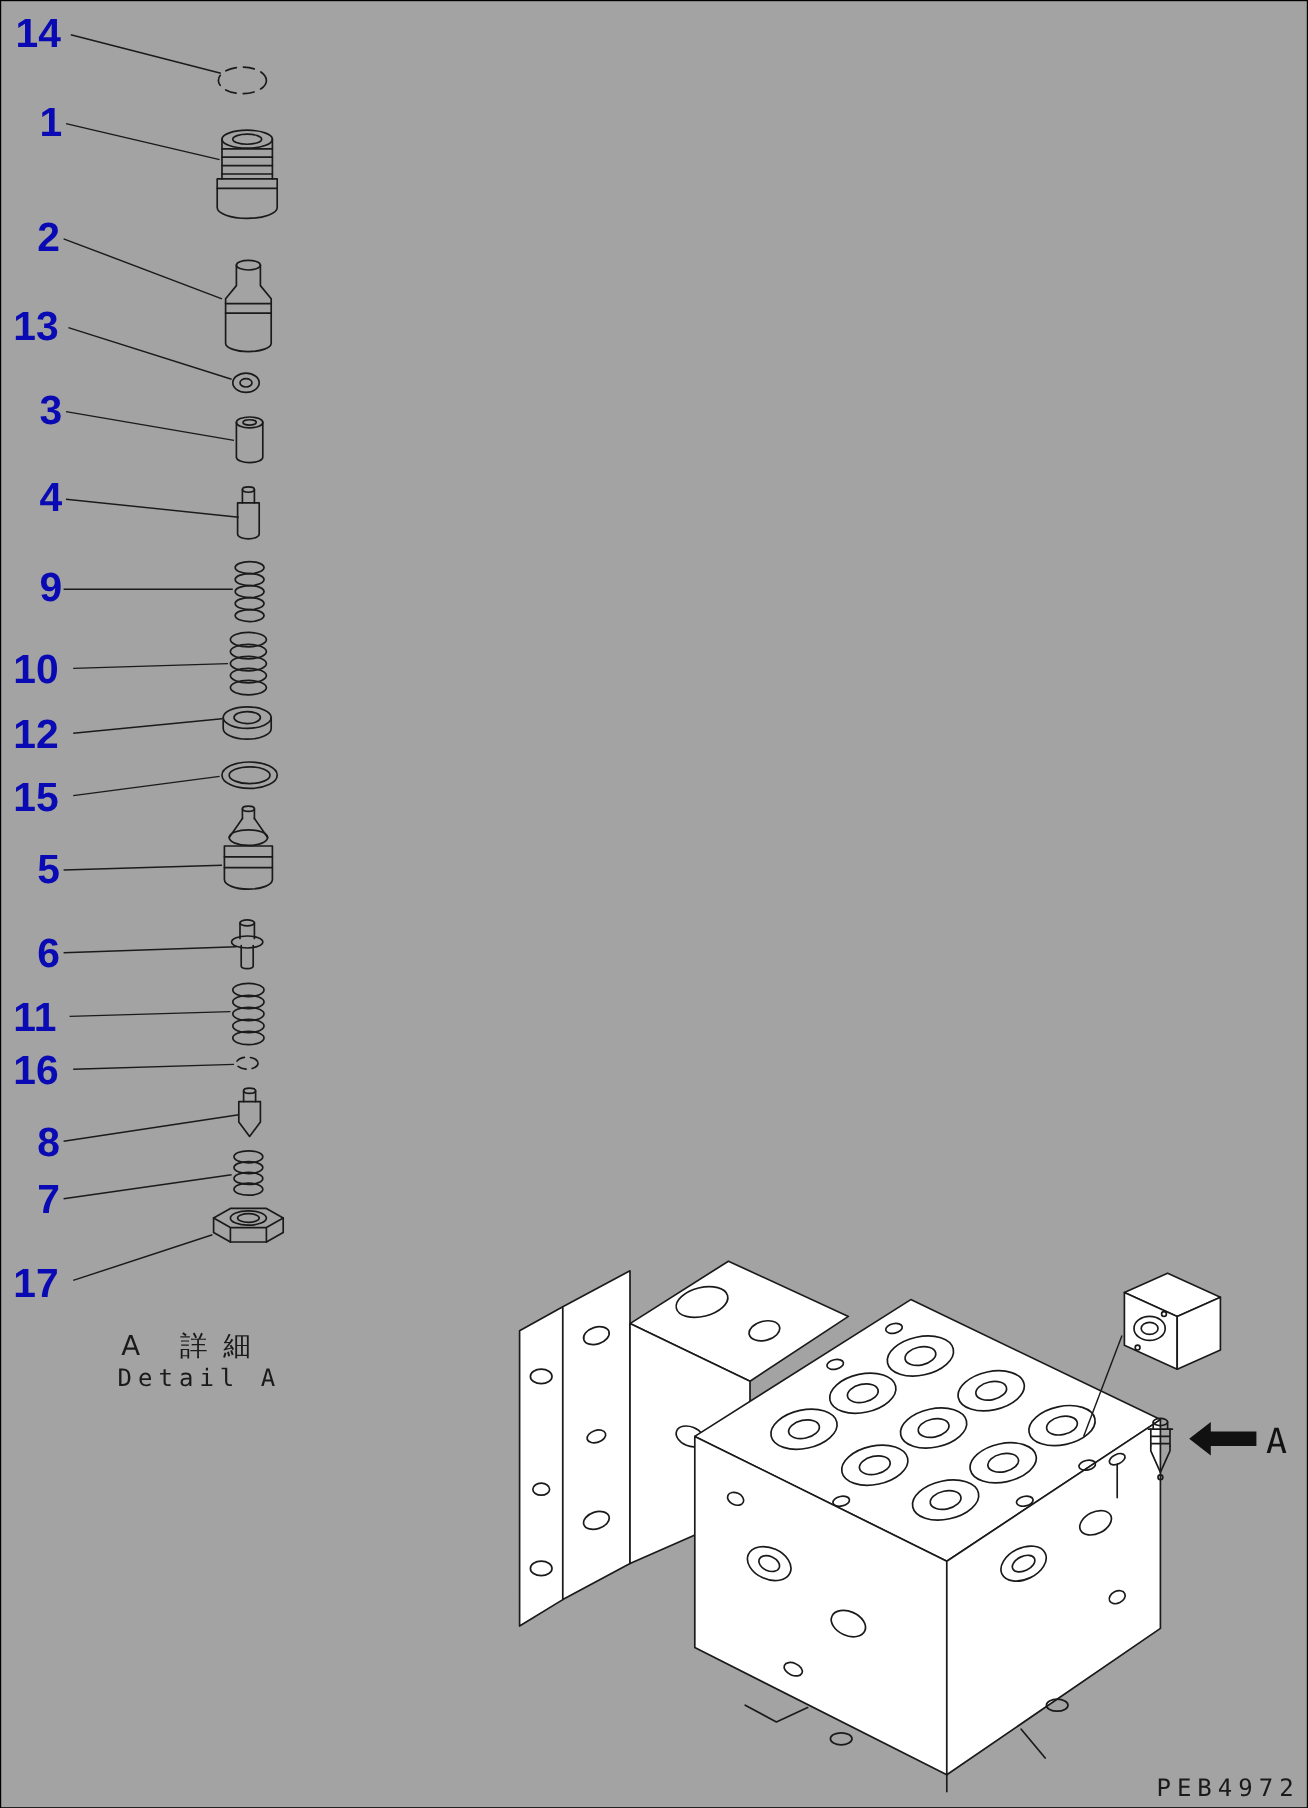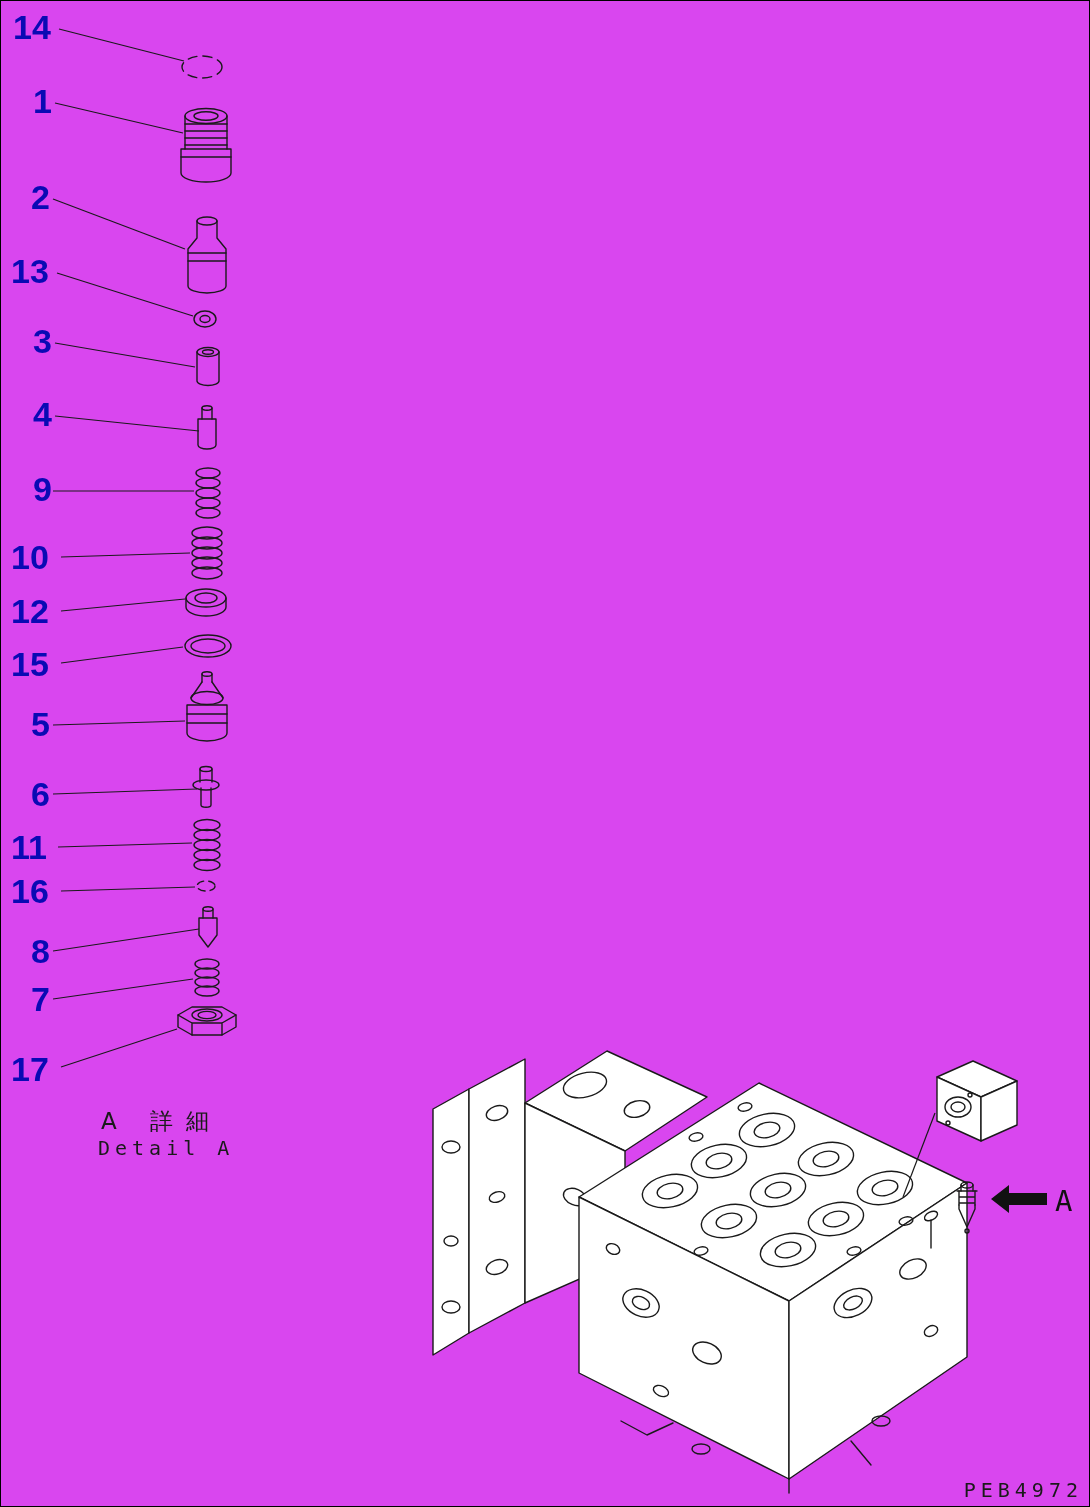--- a/index.html
+++ b/index.html
@@ -1,17 +1,17 @@
 <!DOCTYPE html>
 <html><head>
 <meta charset="utf-8">
 <style>
   html,body{margin:0;padding:0;background:#ffffff;}
   .page{
-    width:1090px;height:1507px;position:relative;background:#d946ef;
+    width:1090px;height:1507px;position:relative;background:#a3a3a3;
     box-sizing:border-box;border:1px solid #000;overflow:hidden;
     font-family:"Liberation Sans",sans-serif;
   }
   svg{display:block;}
   .ln{fill:none;stroke:#1a1a1a;stroke-width:1.4;stroke-linecap:round;stroke-linejoin:round;}
   .lnf{fill:#ffffff;stroke:#1a1a1a;stroke-width:1.4;stroke-linejoin:round;}
   .leader{fill:none;stroke:#1a1a1a;stroke-width:1.2;}
   .callout{font-family:"Liberation Sans",sans-serif;font-weight:bold;font-size:34px;fill:#0a0ab4;}
   .jp{font-family:"DejaVu Sans",sans-serif;font-size:23px;letter-spacing:13px;fill:#1a1a1a;}
   .mono{font-family:"DejaVu Sans Mono",monospace;font-size:20px;letter-spacing:5px;fill:#1a1a1a;}

